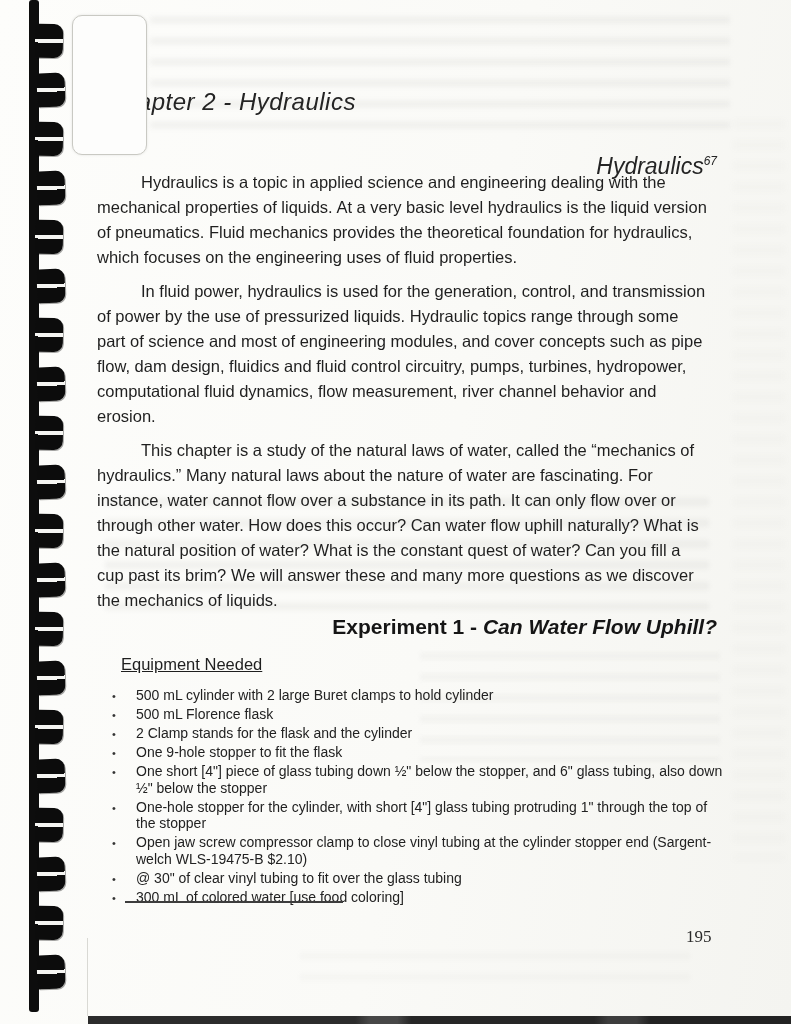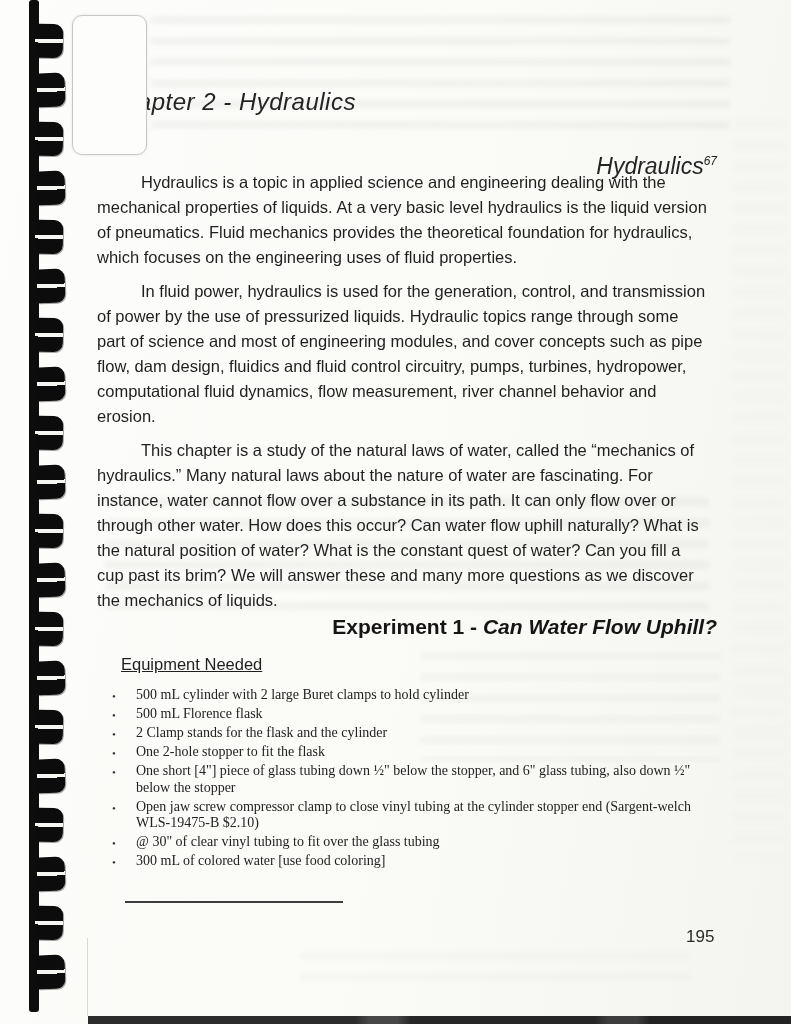--- a/index.html
+++ b/index.html
@@ -41,29 +41,29 @@
     position:absolute;left:103px;top:615px;width:614px;text-align:right;
     font-size:21px;font-weight:bold;color:#151515;
   }
   .experiment-heading .it{font-style:italic;}
   .equipment-heading{
     position:absolute;left:121px;top:655px;font-size:16.5px;color:#1f1f1f;
     text-decoration:underline;
   }
   .equipment-list{
     position:absolute;left:103px;top:687px;width:622px;margin:0;padding:0;
-    list-style:none;font-size:14px;line-height:16.5px;color:#222;font-family:Liberation Serif, serif;
+    list-style:none;font-size:14px;line-height:16.5px;color:#222;
   }
   .equipment-list li{position:relative;padding-left:33px;margin:0 0 2.5px 0;}
   .equipment-list li::before{content:"\2022";position:absolute;left:9px;top:1px;font-size:11px;color:#333;}
   
   .footnote-rule{position:absolute;left:125px;top:901px;width:218px;height:2px;background:#3d3d3d;}
   .footnote{position:absolute;left:106px;top:908px;font-size:12.5px;color:#2a2a2a;}
   .footnote .fn-num{margin-right:11px;}
-  .page-number{position:absolute;left:686px;top:927px;font-size:17px;color:#2a2a2a;}
+  .page-number{position:absolute;left:686px;top:927px;font-size:17px;color:#2a2a2a;font-family:Liberation Serif, serif;}
   
   .ghost{
     position:absolute;filter:blur(2px);
     background:repeating-linear-gradient(180deg,rgba(150,150,146,.16) 0 8px,rgba(0,0,0,0) 8px 21px);
   }
   .ghost-top{left:150px;top:16px;width:580px;height:122px;opacity:.55;}
   .ghost-mid{left:105px;top:498px;width:604px;height:112px;opacity:.6;}
   .ghost-equip{left:420px;top:652px;width:300px;height:110px;opacity:.38;}
   .ghost-bottom{left:300px;top:952px;width:390px;height:42px;opacity:.28;}
   .ghost-margin{left:733px;top:120px;width:52px;height:740px;opacity:.25;filter:blur(3px);}
@@ -130,24 +130,25 @@
   <div class="equipment-heading">Equipment Needed</div>
 
   <ul class="equipment-list">
 
       <li><span>500 mL cylinder with 2 large Buret clamps to hold cylinder</span></li>
 
       <li><span>500 mL Florence flask</span></li>
 
       <li><span>2 Clamp stands for the flask and the cylinder</span></li>
 
-      <li><span>One 2-hole stopper to fit the flask</span></li>
+      <li><span>One 9-hole stopper to fit the flask</span></li>
 
       <li><span>One short [4"] piece of glass tubing down ½" below the stopper, and 6" glass tubing, also down ½" below the stopper</span></li>
 
+      <li><span>One-hole stopper for the cylinder, with short [4"] glass tubing protruding 1" through the top of the stopper</span></li>
 
       <li><span>Open jaw screw compressor clamp to close vinyl tubing at the cylinder stopper end (Sargent-welch WLS-19475-B $2.10)</span></li>
 
       <li><span>@ 30" of clear vinyl tubing to fit over the glass tubing</span></li>
 
       <li><span>300 mL of colored water [use food coloring]</span></li>
     </ul>
 
   <div class="footnote-rule"></div>
 

